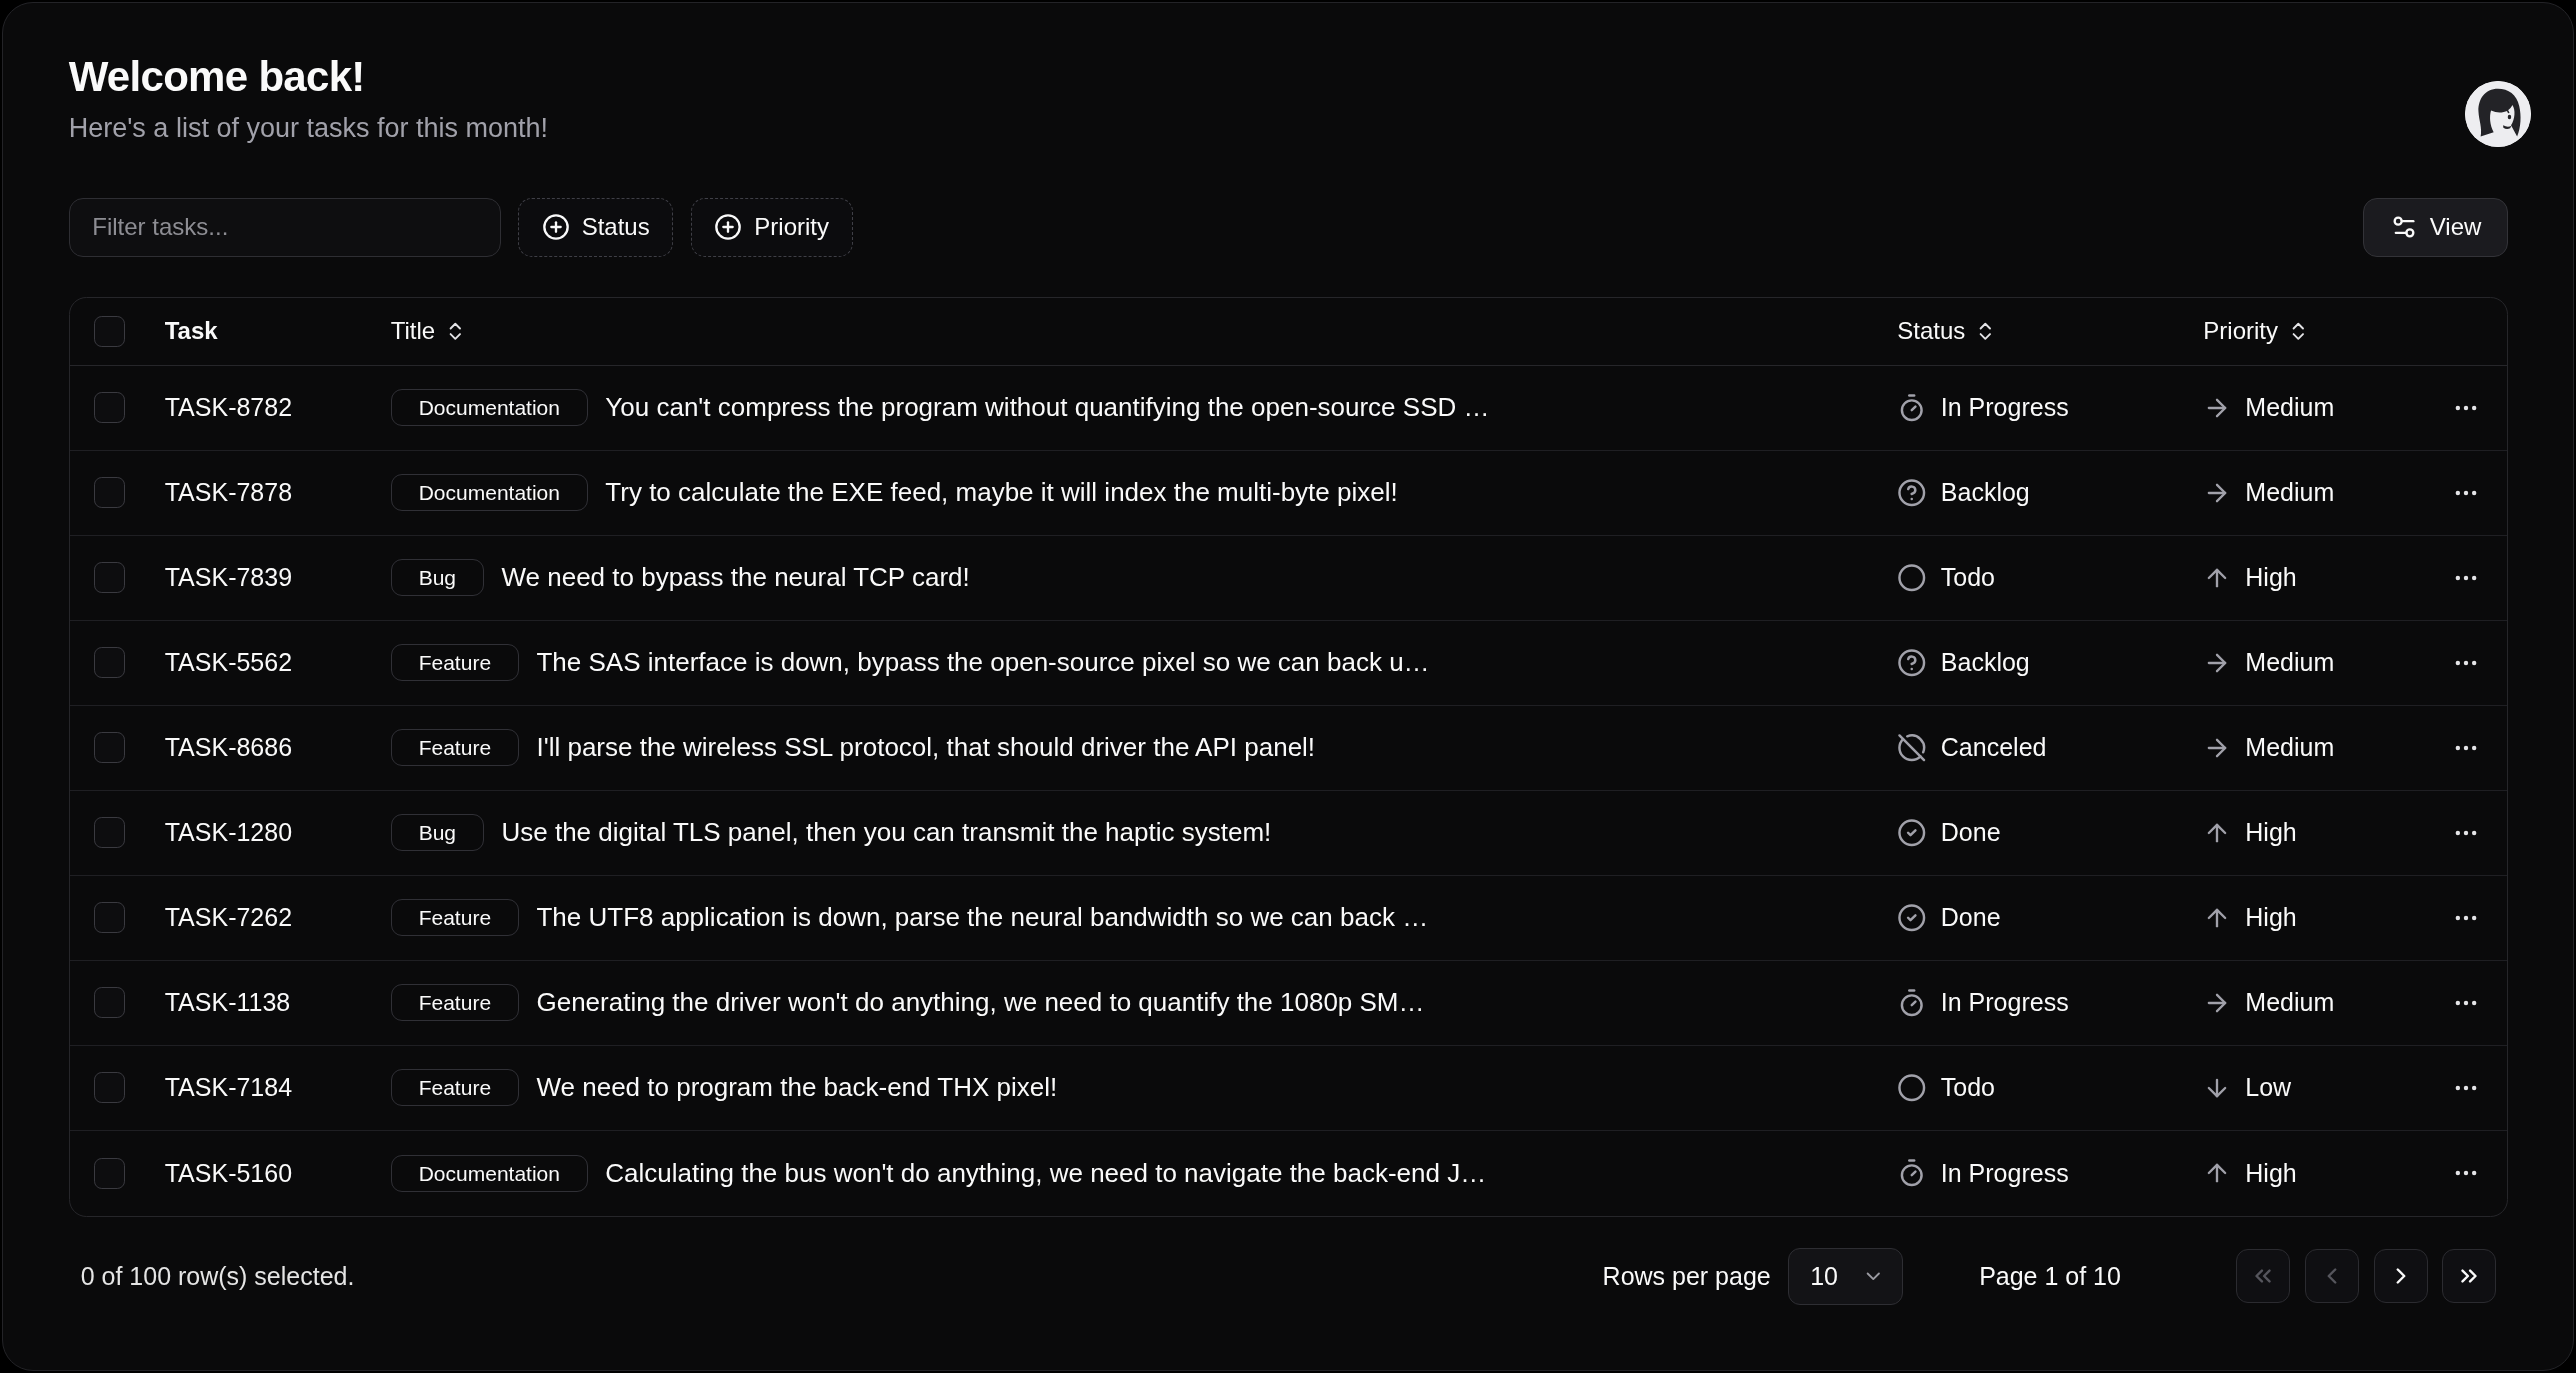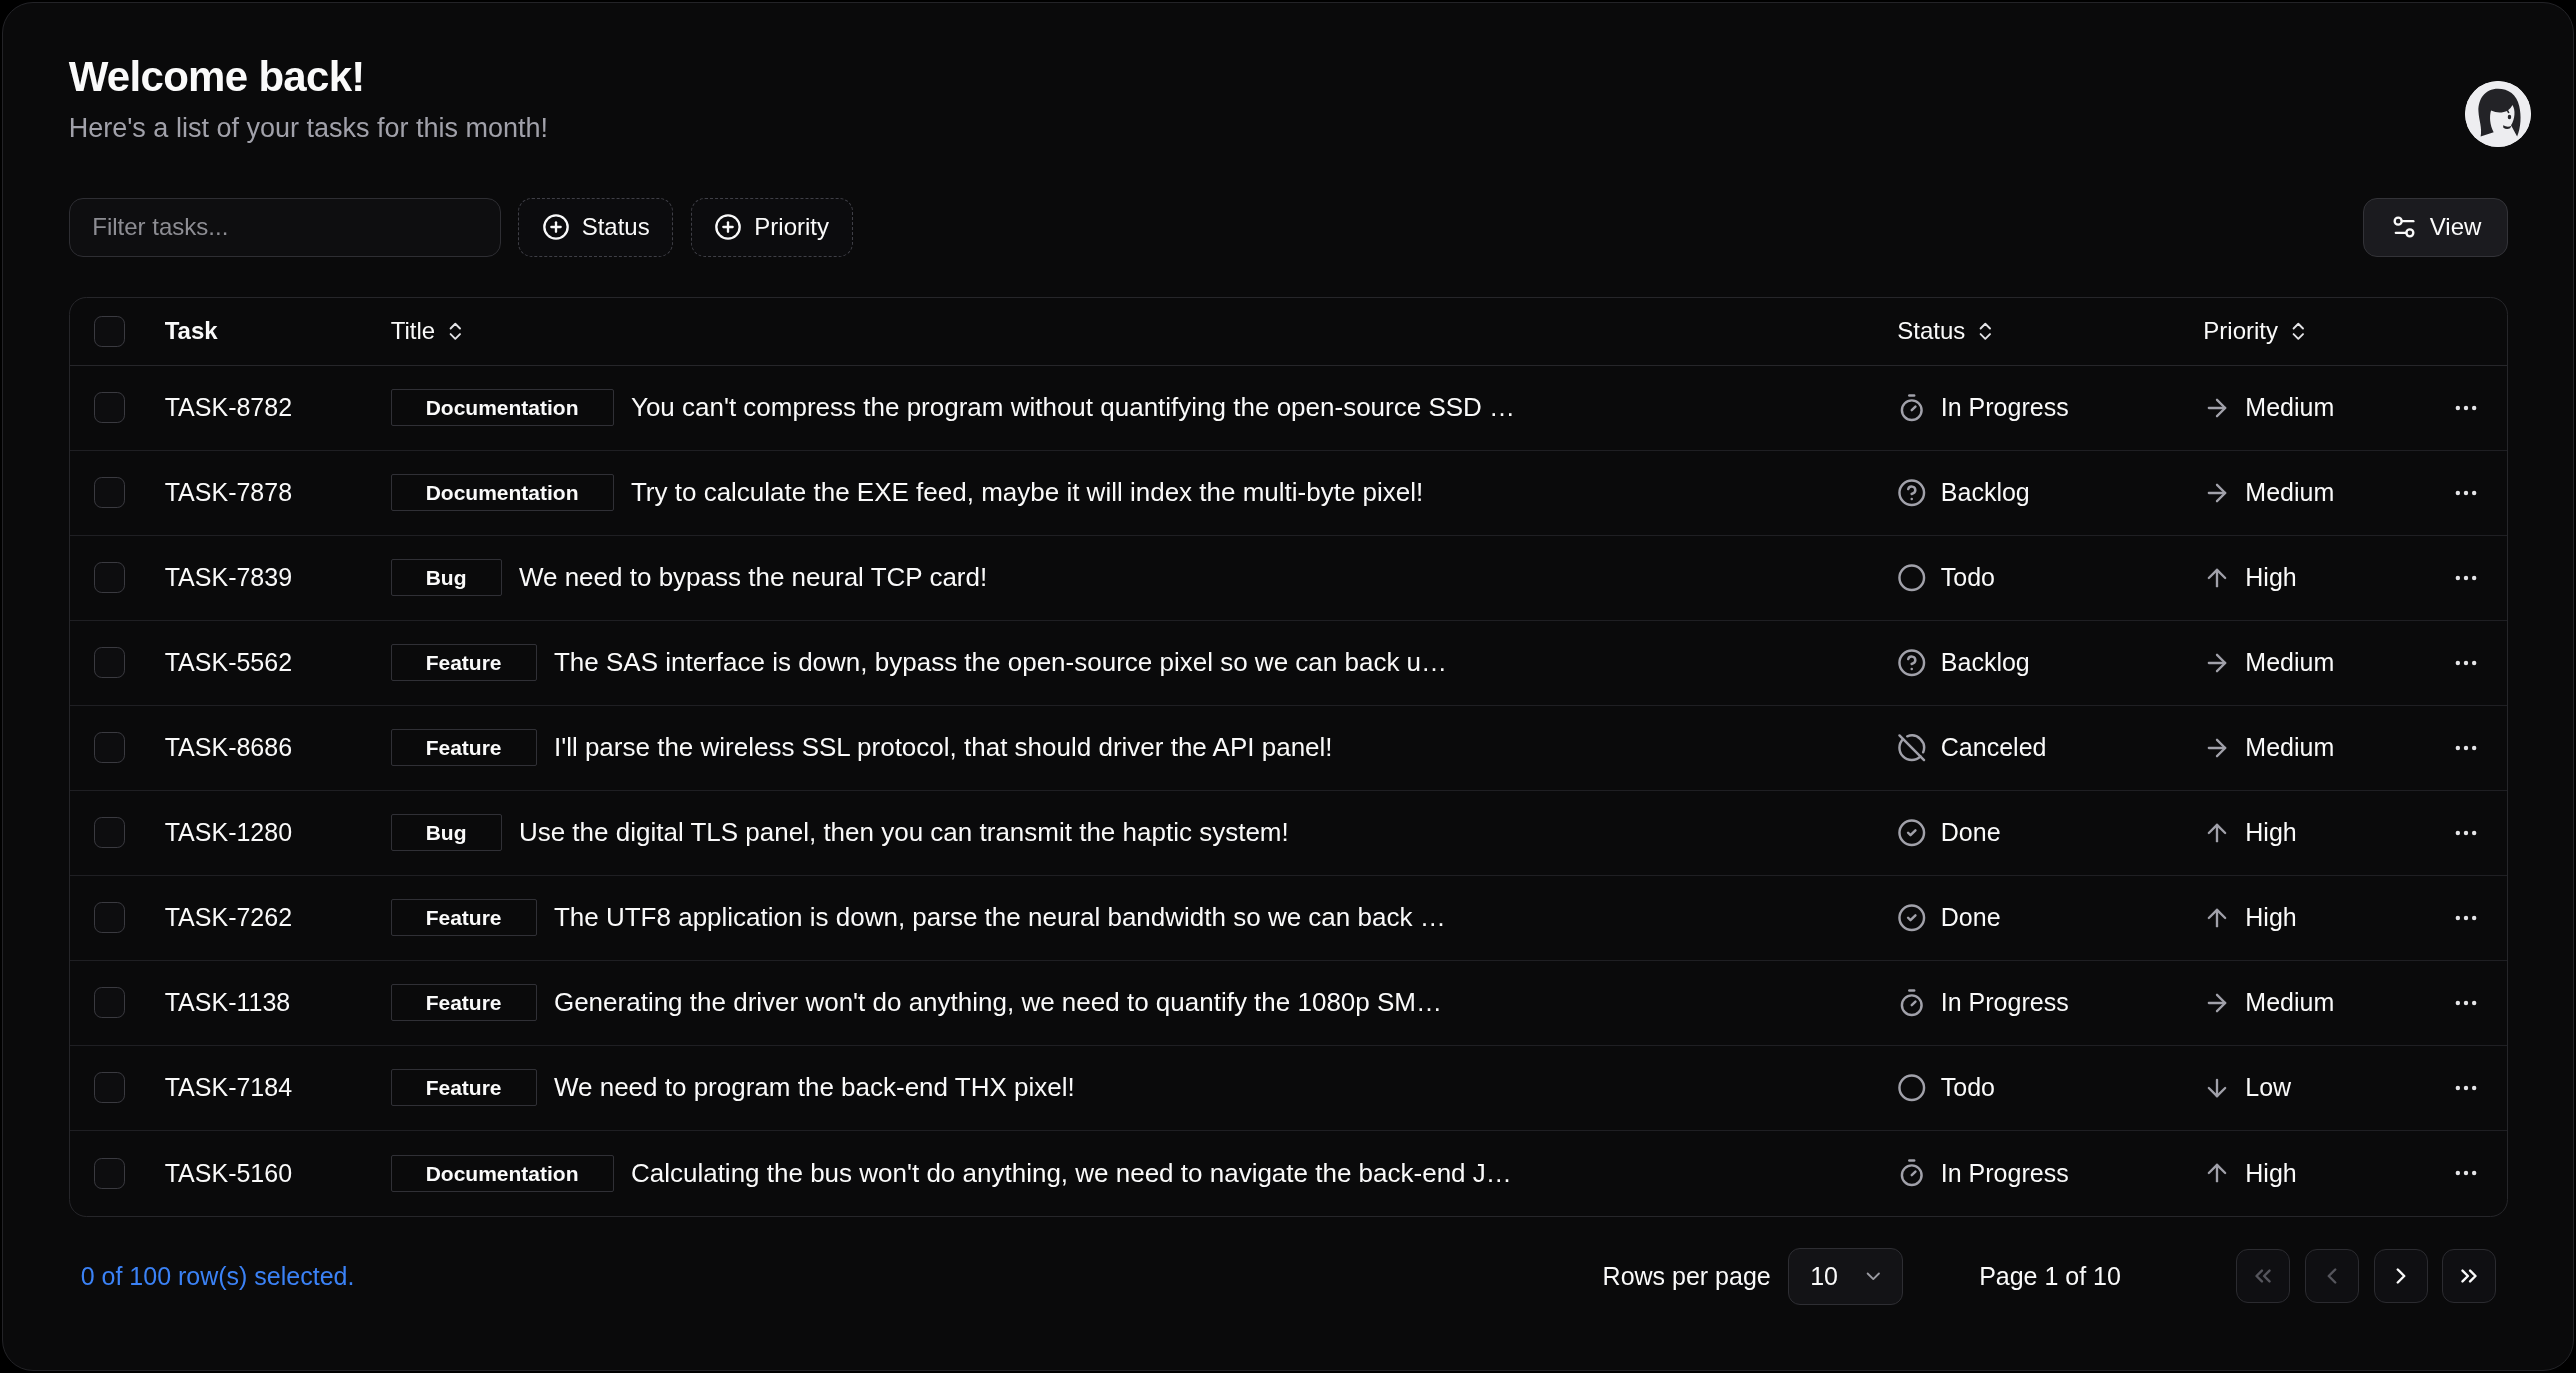--- a/index.html
+++ b/index.html
@@ -78,23 +78,23 @@
   .sort-btn {
     display: inline-flex; align-items: center; gap: 8.7px;
     background: none; border: none; cursor: pointer;
     color: #fafafa; font-size: 24px; font-weight: 500; font-family: inherit;
     padding: 7px 8.7px; margin-left: -8.7px; border-radius: 8.7px;
   }
   .task-id { font-size: 25px; color: #fafafa; }
   .c-title { gap: 17.4px; overflow: hidden; }
   .badge {
     flex-shrink: 0;
-    border: 1.7px solid #303036; border-radius: 2px;
-    padding: 6px 34px;
-    font-size: 21px; font-weight: 700; color: #fafafa;
+    border: 1.7px solid #303036; border-radius: 11px;
+    padding: 6px 27px;
+    font-size: 21px; font-weight: 400; color: #fafafa;
     line-height: 1.1;
   }
   .title-text {
     font-size: 26px; font-weight: 500; color: #fafafa;
     white-space: nowrap; overflow: hidden;
   }
   .status-cell, .priority-cell { gap: 14px; }
   .cell-icon { display: inline-flex; flex-shrink: 0; color: #a1a1aa; }
   .cell-text { font-size: 25px; color: #fafafa; white-space: nowrap; }
   .c-actions { justify-content: center; }
@@ -102,21 +102,21 @@
     display: inline-flex; align-items: center; justify-content: center;
     width: 50px; height: 50px;
     background: none; border: none; border-radius: 10.4px; cursor: pointer;
     color: #e4e4e7;
   }
   
   .table-footer {
     display: flex; align-items: center;
     margin-top: 31px; padding: 0 12px;
   }
-  .selection-text { font-size: 25px; color: #3b82f6; }
+  .selection-text { font-size: 25px; color: #e5e5e5; }
   .footer-right { margin-left: auto; display: flex; align-items: center; }
   .rpp-label { font-size: 25px; font-weight: 500; color: #fafafa; }
   .rpp-select {
     display: inline-flex; align-items: center; justify-content: space-between;
     width: 115px; height: 57px; margin-left: 17.4px;
     padding: 0 17.4px 0 21px;
     background: #131316; border: 1.7px solid #2e2e33; border-radius: 12px;
     color: #fafafa; font-size: 25px; font-family: inherit; cursor: pointer;
   }
   .page-info {

